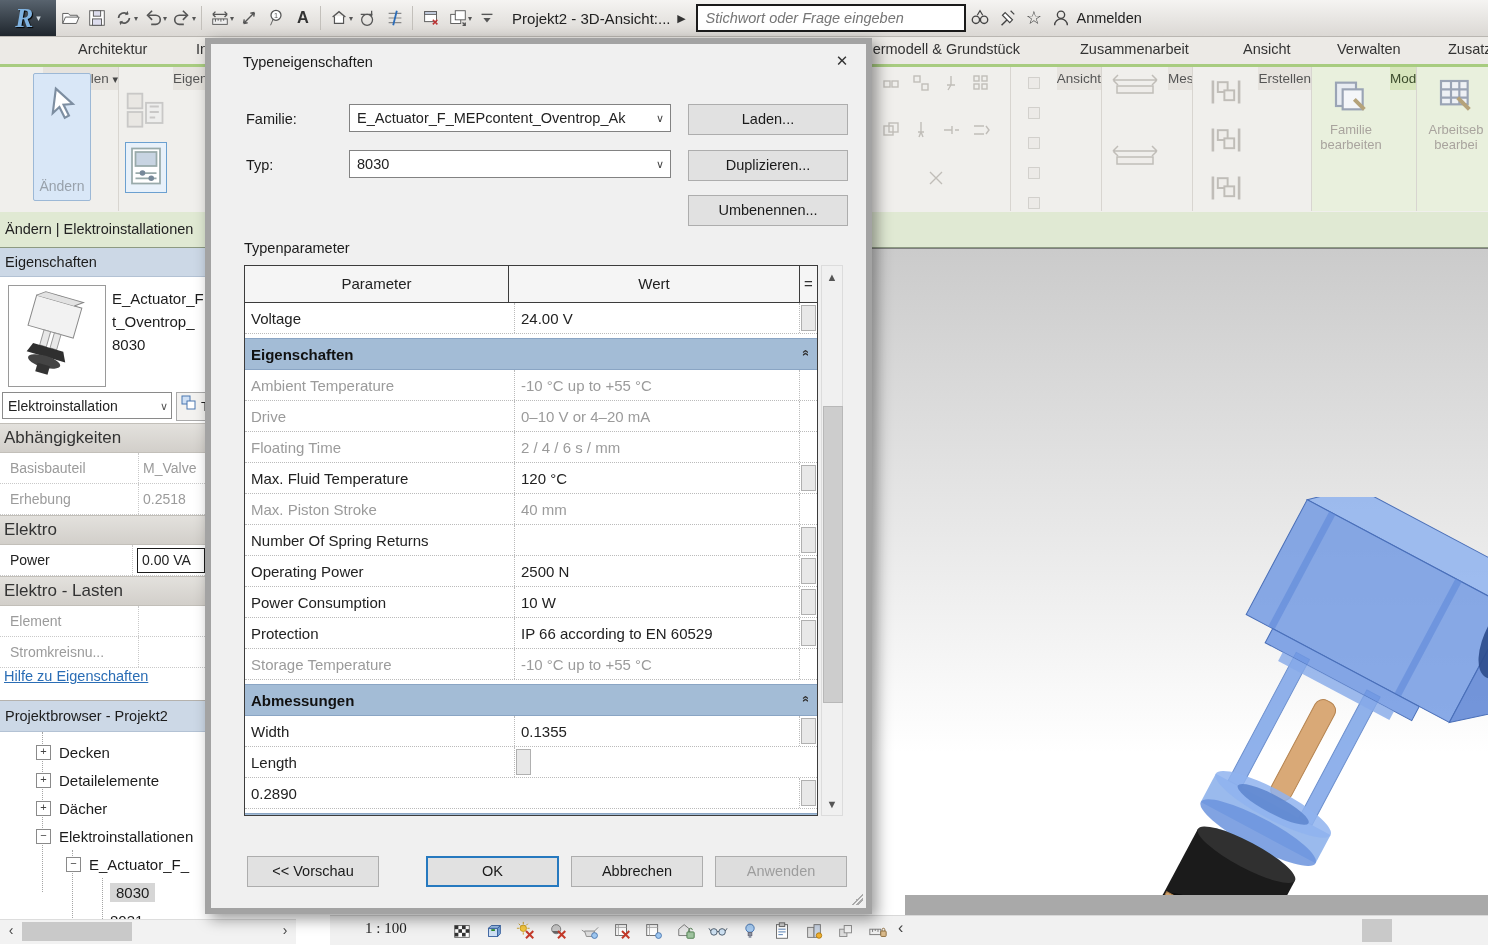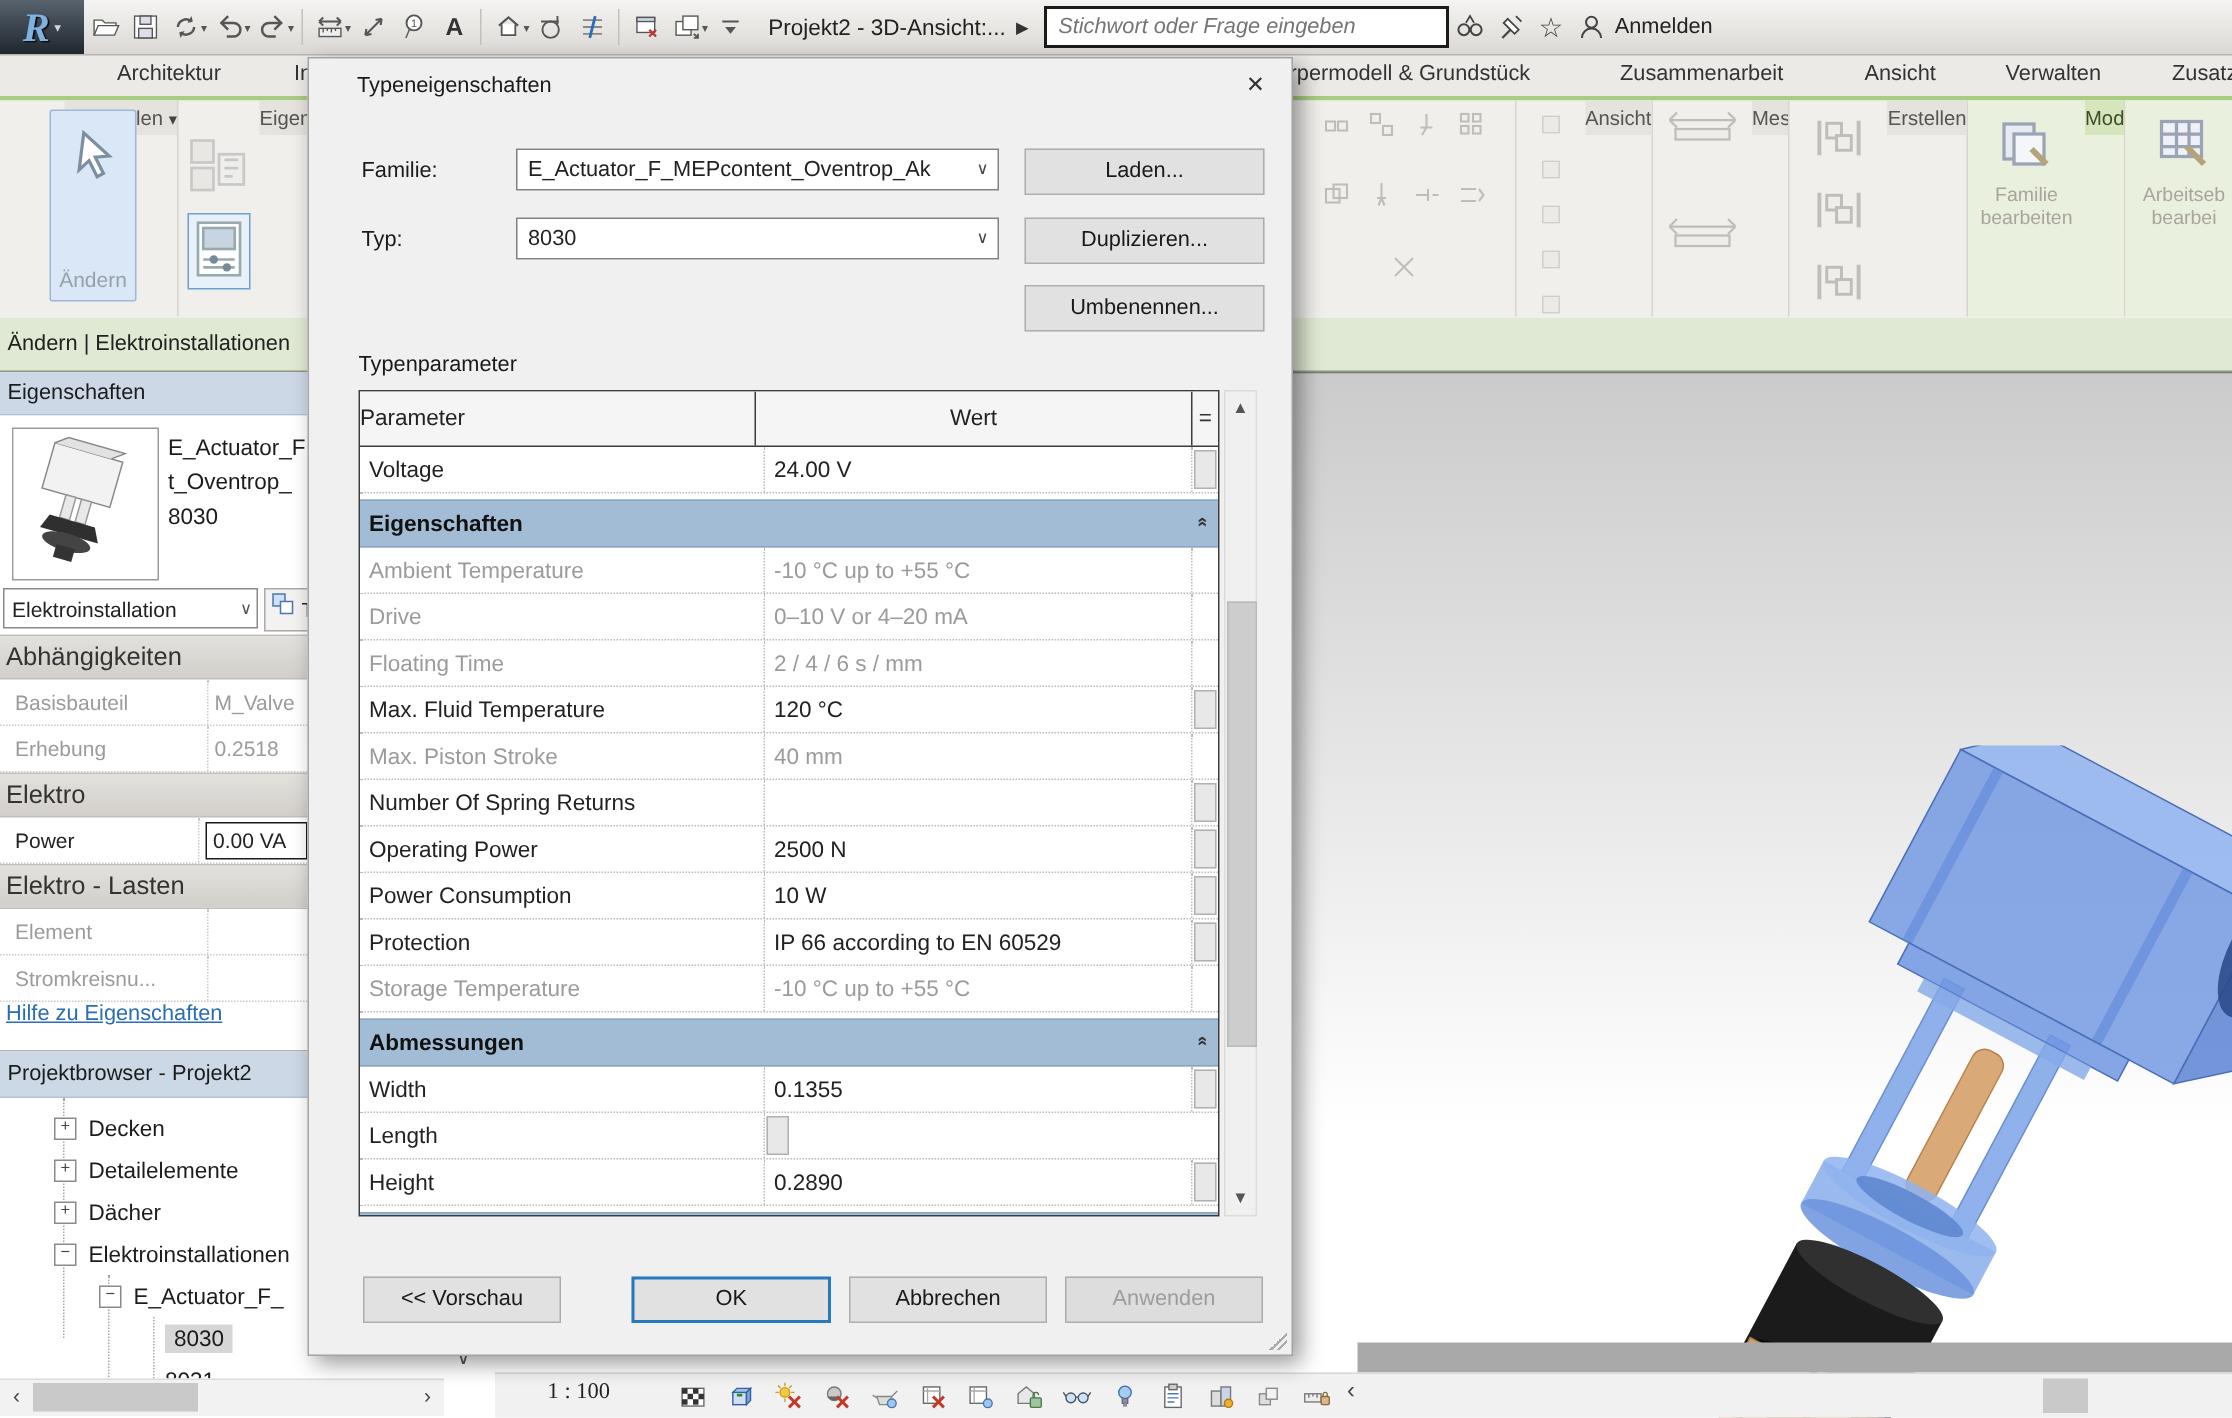--- a/index.html
+++ b/index.html
@@ -83,36 +83,36 @@
   .titem{position:absolute;height:28px;display:flex;align-items:center;cursor:pointer;white-space:nowrap}
   .expander{width:13px;height:13px;border:1px solid #8a8a8a;background:#fff;font-size:11px;line-height:11px;
             text-align:center;color:#444;margin-right:8px;flex:none;cursor:pointer}
   .tlabel{color:#1c1c1c}
   .tsel{background:#d6d6d6;padding:1px 6px}
   #pb-vdown{position:absolute;left:300px;top:196px;width:18px;height:18px;color:#555;font-size:13px;text-align:center;cursor:pointer}
   #pb-hscroll{position:absolute;left:0;top:218px;width:296px;height:24px;background:#f2f2f2;border-top:1px solid #ddd}
   #pb-hscroll .arr{position:absolute;top:2px;width:18px;height:18px;color:#444;font-size:14px;text-align:center;cursor:pointer}
   #pb-thumb{position:absolute;left:22px;top:2px;width:110px;height:19px;background:#c9c9c9;cursor:pointer}
   
-  #dialog{left:205px;top:38px;width:655px;height:864px;background:#f0f0f0;border:1px solid #a3a3a3;
+  #dialog{left:205px;top:38px;width:655px;height:864px;background:#f0f0f0;border:6px solid #a3a3a3;
           box-shadow:5px 5px 14px rgba(0,0,0,.4);z-index:10}
   #dlg-title{position:absolute;left:32px;top:10px;font-size:14.5px;color:#1a1a1a}
   #dlg-close{position:absolute;right:12px;top:8px;width:24px;height:22px;text-align:center;font-size:15px;color:#333;cursor:pointer}
   .dlg-lbl{position:absolute;font-size:14.5px;color:#1a1a1a}
   .combo{position:absolute;height:28px;background:#fff;border:1px solid #828282;font-size:14.5px;
          line-height:26px;padding-left:7px;box-sizing:border-box;white-space:nowrap;overflow:hidden;cursor:pointer}
   .combo .dd{position:absolute;right:6px;top:0;color:#444;font-size:11px}
   .btn{position:absolute;height:31px;background:#e1e1e1;border:1px solid #adadad;font-size:14.5px;
        color:#1a1a1a;text-align:center;line-height:29px;cursor:pointer;box-sizing:border-box}
   .btn.default{border:2px solid #2679bf;line-height:27px}
   .btn.disabled{color:#9d9d9d;background:#dddddd;cursor:default}
   #tbl{position:absolute;left:33px;top:221px;width:574px;height:551px;background:#fff;
        border:1px solid #3c3c3c;box-sizing:border-box;overflow:hidden}
   #tbl-head{height:36px;display:flex;background:#f5f5f5;border-bottom:1px solid #3c3c3c;font-size:15px}
-  #tbl-head .h1{width:263px;border-right:1px solid #3c3c3c;text-align:left;line-height:35px}
+  #tbl-head .h1{width:263px;border-right:1px solid #3c3c3c;text-align:center;line-height:35px}
   #tbl-head .h2{flex:1;border-right:1px solid #3c3c3c;text-align:center;line-height:35px}
   #tbl-head .h3{width:17px;text-align:center;line-height:35px;color:#333}
   .trow{height:30px;display:flex;border-bottom:1px dotted #bbb;font-size:15px;align-items:stretch}
   .trow .c1{width:263px;border-right:1px dotted #bbb;padding-left:6px;display:flex;align-items:center;white-space:nowrap;overflow:hidden}
   .trow .c2{flex:1;border-right:1px dotted #bbb;padding-left:6px;display:flex;align-items:center;white-space:nowrap;overflow:hidden}
   .trow .c3{width:17px;display:flex;align-items:center;justify-content:center}
   .trow.gray .c1,.trow.gray .c2{color:#9b9b9b}
   .assoc{width:13px;height:24px;background:#e8e8e8;border:1px solid #b0b0b0;cursor:pointer}
   .grow{height:30px;margin-top:4px;background:#a3bcd6;border-top:1px solid #8aa5c4;border-bottom:1px solid #8aa5c4;
         display:flex;align-items:center;font-size:15px;font-weight:bold;color:#111;padding-left:6px;position:relative;cursor:pointer}
@@ -912,21 +912,20 @@
             <span class="assoc"></span>
           </div>
         </div>
         <div class="trow">
           <div class="c1">Length</div>
           <div class="c3">
             <span class="assoc"></span>
           </div>
         </div>
         <div class="trow">
-          <div class="c1">Height</div>
           <div class="c2">0.2890</div>
           <div class="c3">
             <span class="assoc"></span>
           </div>
         </div>
         <div class="grow"></div>
       </div>
   </div>
   <div id="tbl-sb">
     <div class="sb-arr" style="top:0">▲</div>

